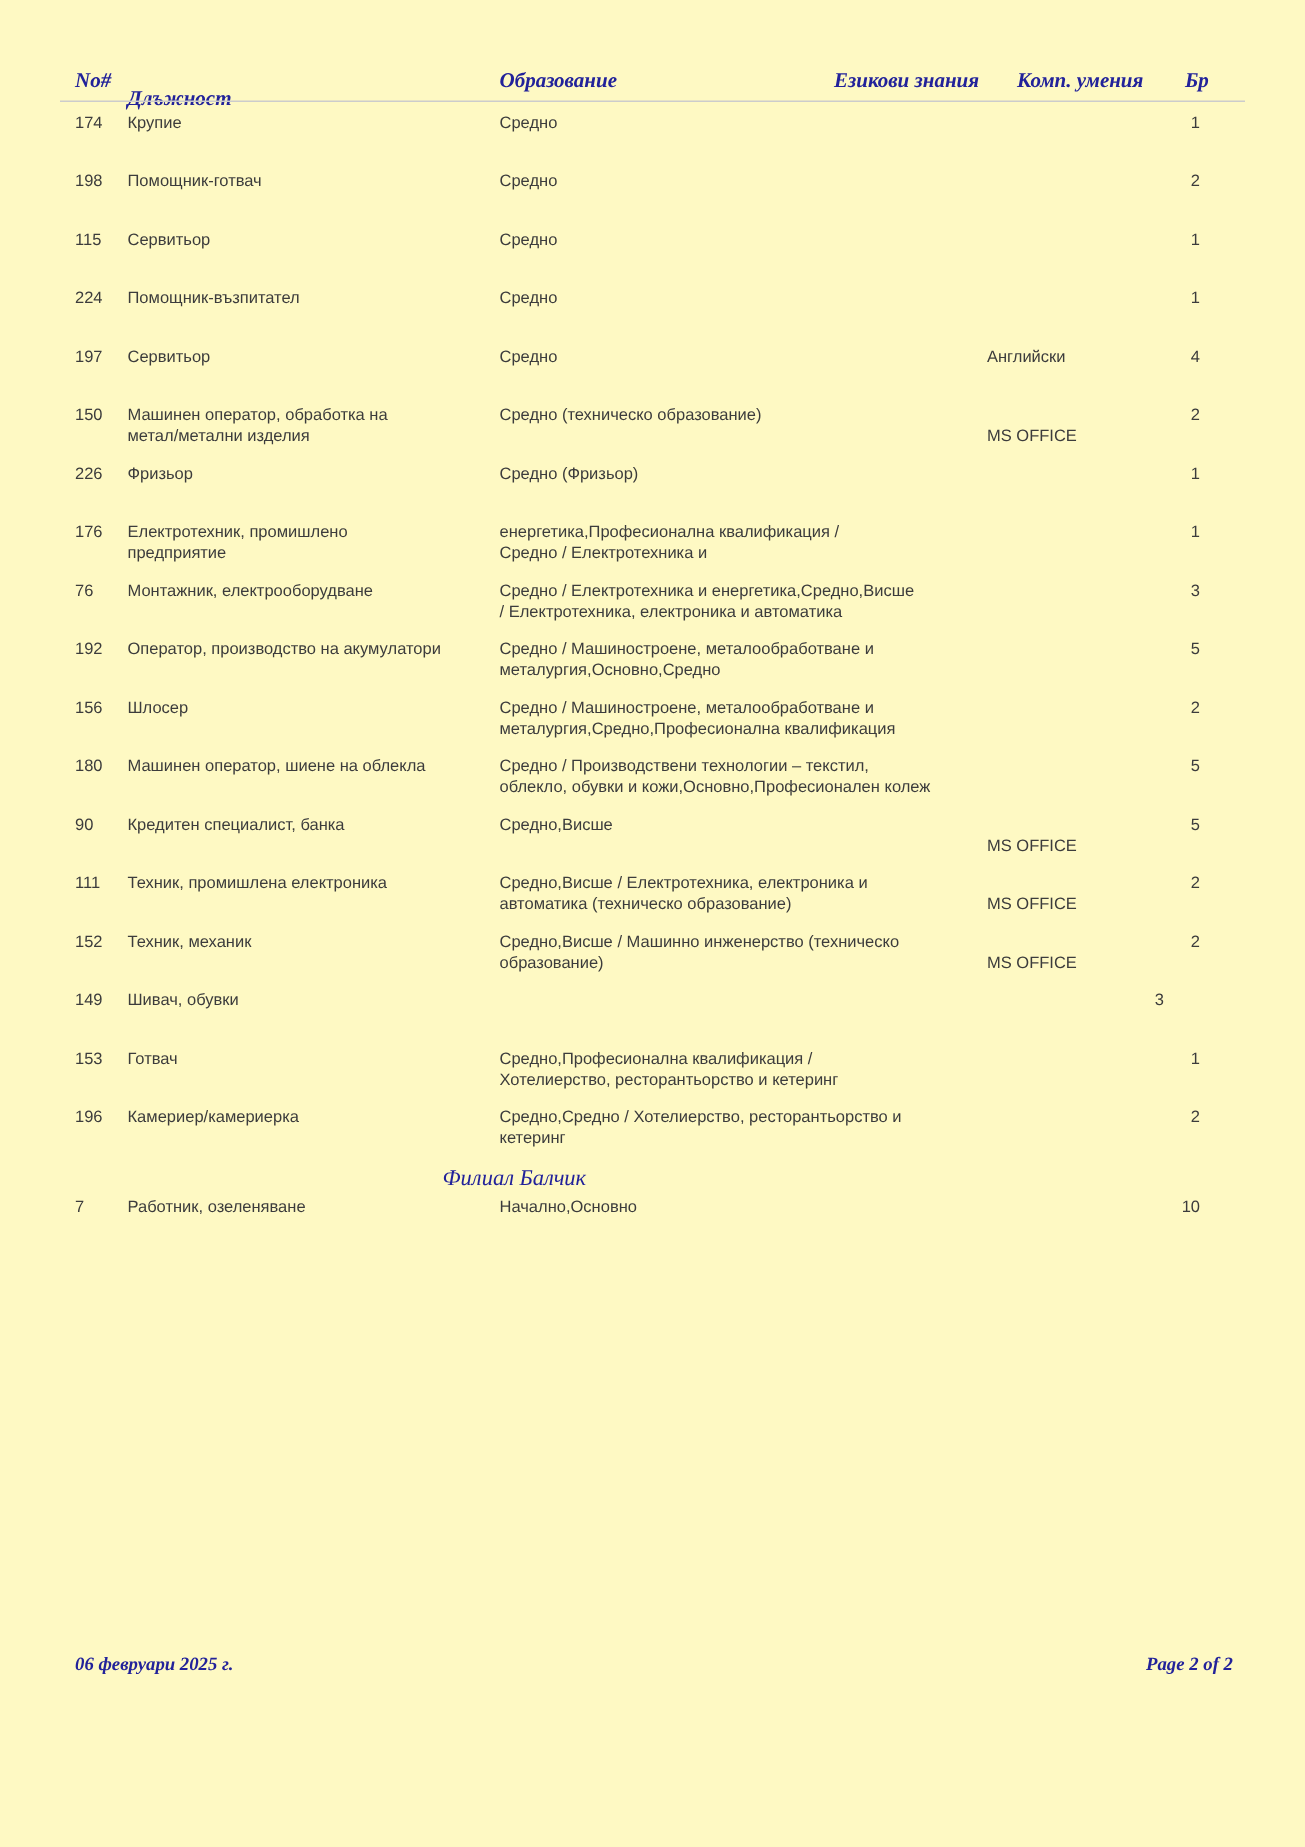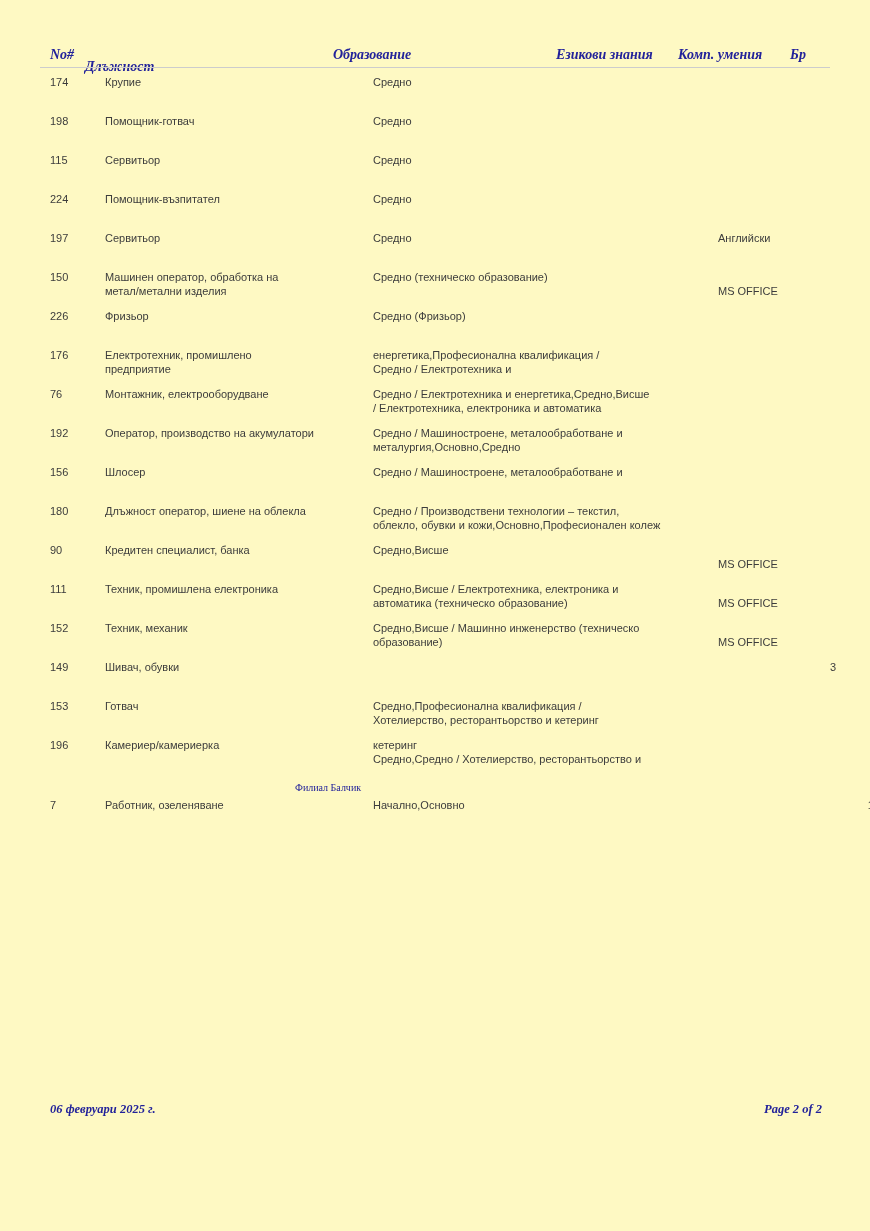--- a/index.html
+++ b/index.html
@@ -25,28 +25,28 @@
     position:absolute;left:40px;top:67px;width:790px;height:1px;
     background:#cccccc;
   }
   
   .tbody{position:absolute;left:50px;top:75px;width:760px;}
   .row{
     display:grid;
     grid-template-columns:35px 248px 325px 118px 24px;
     min-height:39px;
     align-items:start;
-    font-size:11px;line-height:14px;gap:20px;
+    font-size:11px;line-height:14px;
   }
   .cell .line{white-space:nowrap;min-height:14px;}
   .c-count{text-align:right;}
   .section-row{height:21px;padding-left:245px;}
   .section-title{
     font-family:"Liberation Serif",serif;
-    font-size:10px;color:#22229a;
+    font-style:italic;font-size:15px;color:#22229a;
   }
   
   .footer-date,.footer-page{
     position:absolute;top:1102px;
     font-family:"Liberation Serif",serif;
     font-style:italic;font-weight:bold;
     font-size:12.5px;color:#22229a;
     white-space:nowrap;
   }
   .footer-date{left:50px;}
@@ -254,35 +254,36 @@
       </div>
       <div class="row">
         <div class="cell c-no">
           <div class="line">156</div>
         </div>
         <div class="cell c-pos">
           <div class="line">Шлосер</div>
         </div>
         <div class="cell c-edu">
           <div class="line">Средно / Машиностроене, металообработване и</div>
+          <div class="line">металургия,Средно,Професионална квалификация</div>
         </div>
         <div class="cell c-skill">
           <div class="line"></div>
           <div class="line"></div>
         </div>
         <div class="cell c-count">
           <div class="line">2</div>
         </div>
       </div>
       <div class="row">
         <div class="cell c-no">
           <div class="line">180</div>
         </div>
         <div class="cell c-pos">
-          <div class="line">Длъжност оператор, шиене на облекла</div>
+          <div class="line">Машинен оператор, шиене на облекла</div>
         </div>
         <div class="cell c-edu">
           <div class="line">Средно / Производствени технологии – текстил,</div>
           <div class="line">облекло, обувки и кожи,Основно,Професионален колеж</div>
         </div>
         <div class="cell c-skill">
           <div class="line"></div>
           <div class="line"></div>
         </div>
         <div class="cell c-count">
@@ -380,22 +381,22 @@
         </div>
       </div>
       <div class="row">
         <div class="cell c-no">
           <div class="line">196</div>
         </div>
         <div class="cell c-pos">
           <div class="line">Камериер/камериерка</div>
         </div>
         <div class="cell c-edu">
+          <div class="line">Средно,Средно / Хотелиерство, ресторантьорство и</div>
           <div class="line">кетеринг</div>
-          <div class="line">Средно,Средно / Хотелиерство, ресторантьорство и</div>
         </div>
         <div class="cell c-skill">
           <div class="line"></div>
           <div class="line"></div>
         </div>
         <div class="cell c-count">
           <div class="line">2</div>
         </div>
       </div>
       <div class="section-row"><span class="section-title">Филиал Балчик</span></div>

